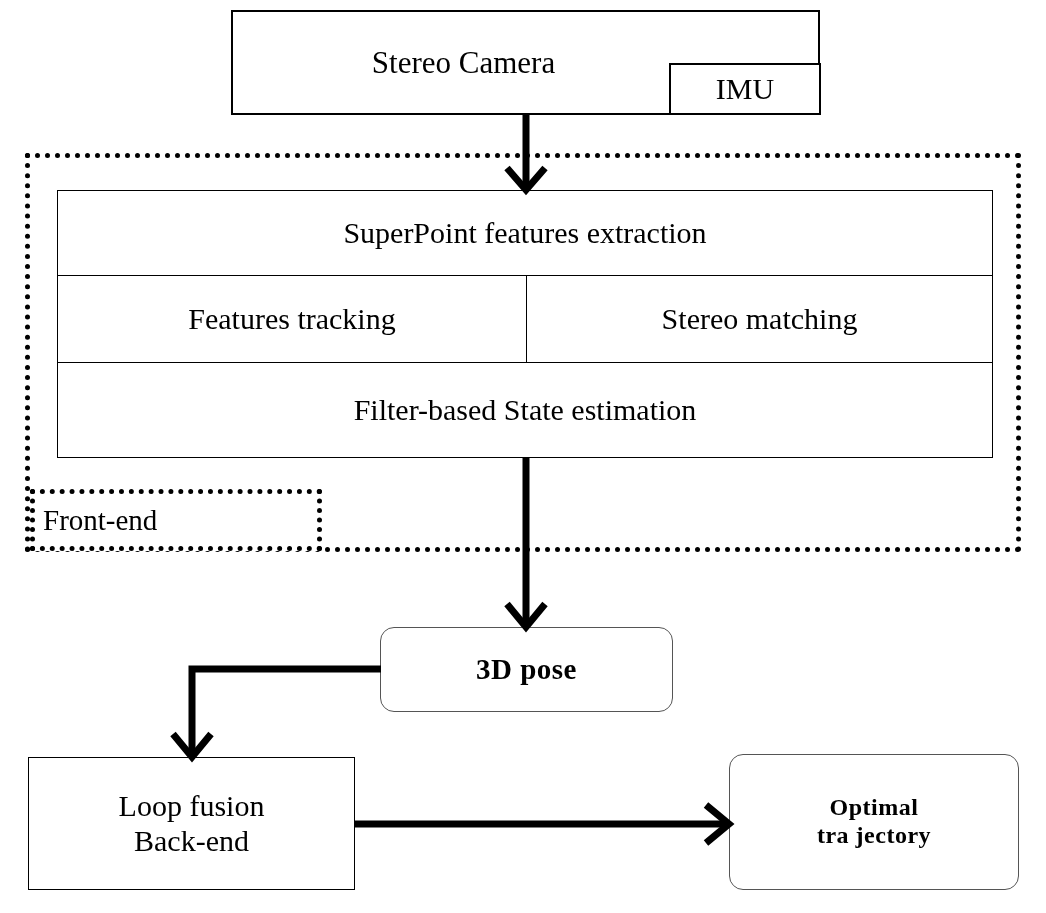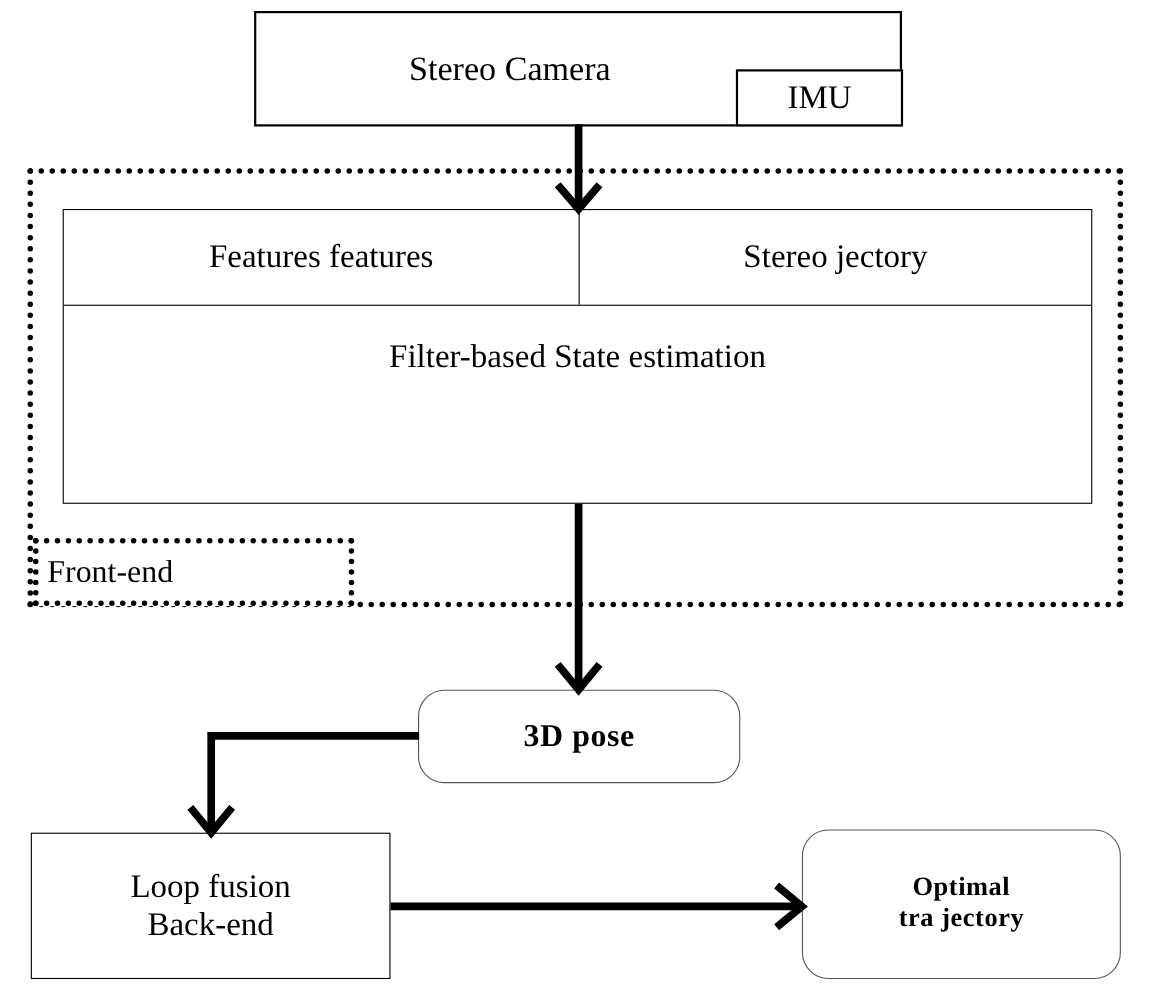--- a/index.html
+++ b/index.html
@@ -21,21 +21,21 @@
     border: 2px solid #000000;
     background: #ffffff;
     display: flex;
     align-items: center;
     justify-content: center;
     text-align: center;
     color: #000000;
     line-height: 1.15;
   }
   .rounded {
-    border-radius: 24px;
+    border-radius: 14px;
     border: 1.6px solid #555555;
   }
   .bold {
     font-weight: bold;
     letter-spacing: 0.5px;
   }
 
   
   #stereo-camera {
     left: 231px; top: 10px; width: 589px; height: 105px;
@@ -154,23 +154,26 @@
   <div class="box" id="stereo-camera">
     <span class="label">Stereo Camera</span>
   </div>
   <div class="box" id="imu">
     <span>IMU</span>
   </div>
 
   <div id="frontend-container"></div>
 
   <div id="module-table">
+    <div class="trow" id="row-extraction">
+      <div class="tcell">SuperPoint features extraction</div>
+    </div>
     <div class="trow" id="row-middle">
-      <div class="tcell" id="cell-features-tracking">Features features</div>
-      <div class="tcell">Stereo jectory</div>
+      <div class="tcell" id="cell-features-tracking">Features tracking</div>
+      <div class="tcell">Stereo matching</div>
     </div>
     <div class="trow" id="row-estimation">
       <div class="tcell">Filter-based State estimation</div>
     </div>
   </div>
 
   <div id="frontend-label-box">
     <span class="label">Front-end</span>
   </div>
 

